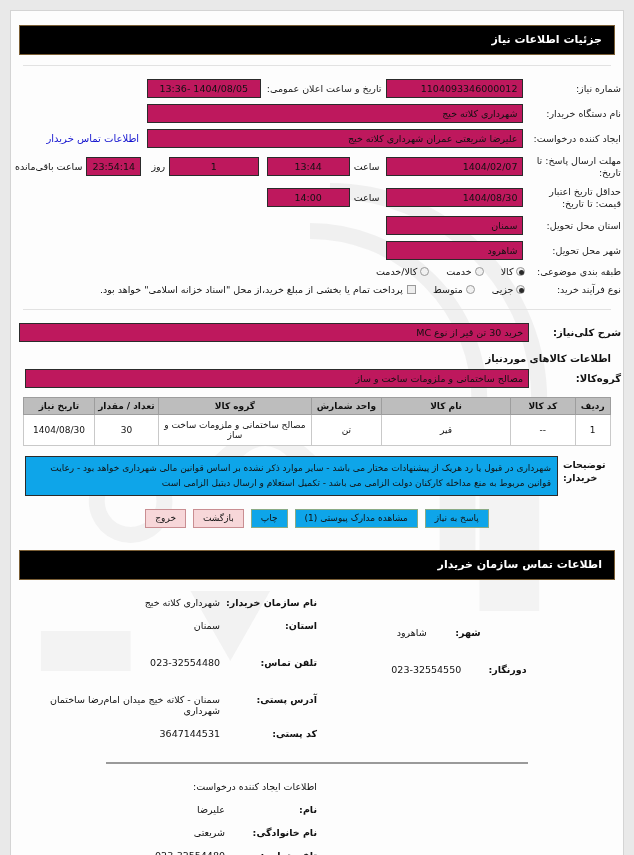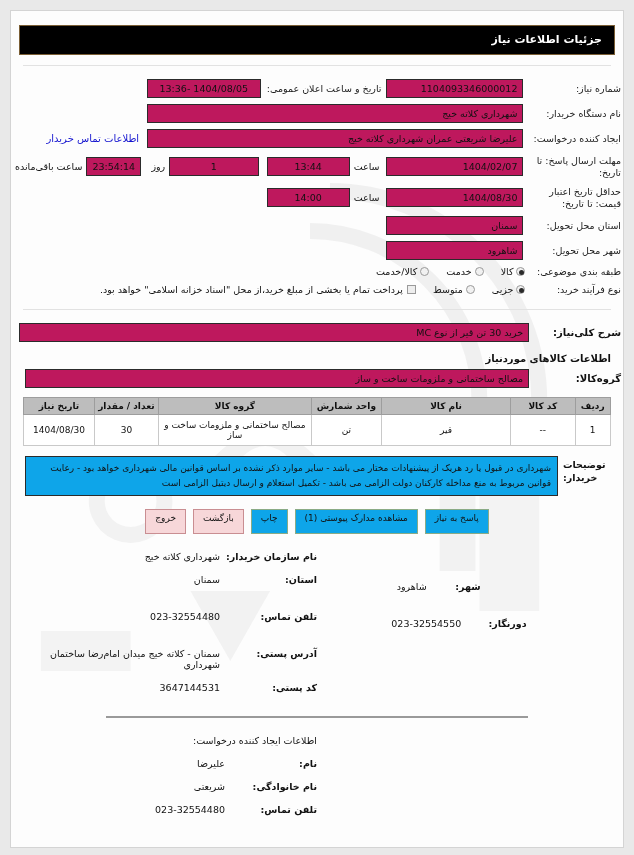--- a/index.html
+++ b/index.html
@@ -123,21 +123,21 @@
     font-weight: bold; font-size: 9.5px; text-align: left;
     width: 46px; flex: none; padding-top: 3px; line-height: 1.35;
   }
   .notes-box {
     flex: 1; border: 1px solid #2b2b2b; background: #0ea5e9;
     font-size: 9px; padding: 4px 6px; line-height: 1.7; text-align: right;
   }
 
   .btn-row { display: flex; justify-content: center; gap: 7px; margin: 13px 0 0 0; }
   .btn {
-    font-size: 9px; padding: 2px 9px; height: 25px; line-height: 13px;
+    font-size: 9px; padding: 2px 9px; height: 19px; line-height: 13px;
     border: 1px solid #9b9b9b; cursor: pointer; white-space: nowrap;
     color: #111; text-align: center;
   }
   .btn.green { background: #0ea5e9; border-color: #8aab86; }
   .btn.pink  { background: #f7d7d9; border-color: #c98e92; }
 
   table.contact { width: 100%; font-size: 9.5px; margin-top: 10px; }
   table.contact td { padding: 5px 2px; vertical-align: top; }
   .c-lbl { text-align: right; font-weight: bold; color: #111; white-space: nowrap; margin-left: 48px; }
   .c-val { text-align: right; color: #111; }
@@ -373,20 +373,23 @@
     </div>
 
     <div class="btn-row">
       <div class="btn green">پاسخ به نیاز</div>
       <div class="btn green">مشاهده مدارک پیوستی (1)</div>
       <div class="btn green">چاپ</div>
       <div class="btn pink">بازگشت</div>
       <div class="btn pink">خروج</div>
     </div>
 
+    <div class="section-bar" style="margin-top:22px">
+      <span>اطلاعات تماس سازمان خریدار</span>
+    </div>
 
     <table class="contact">
       <tbody>
           <tr>
         <td style="width:300px"></td>
         <td class="c-lbl" style="width:90px">نام سازمان خریدار:</td>
         <td class="c-val">شهرداری کلاته خیج</td>
       </tr>
       <tr>
         <td>

